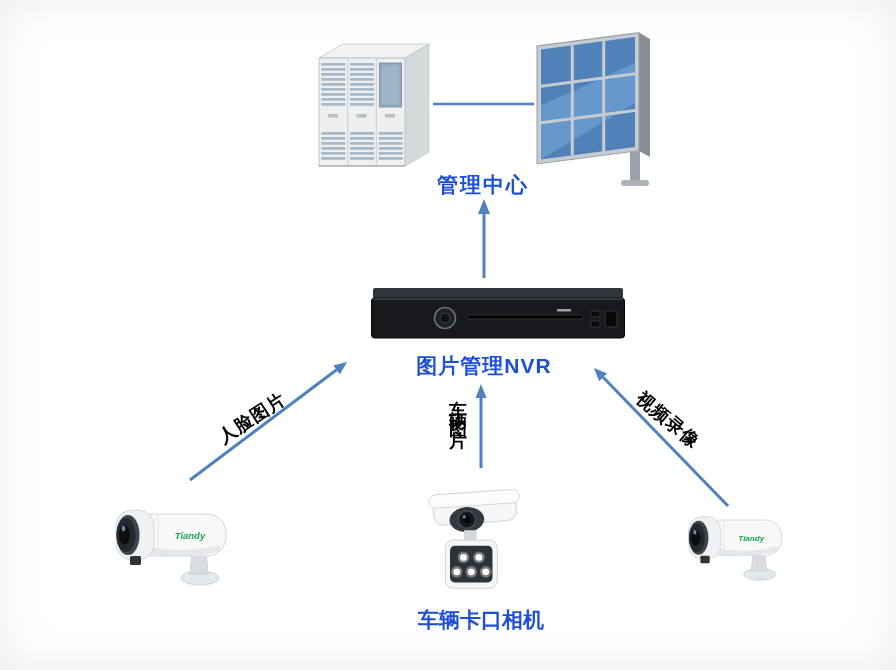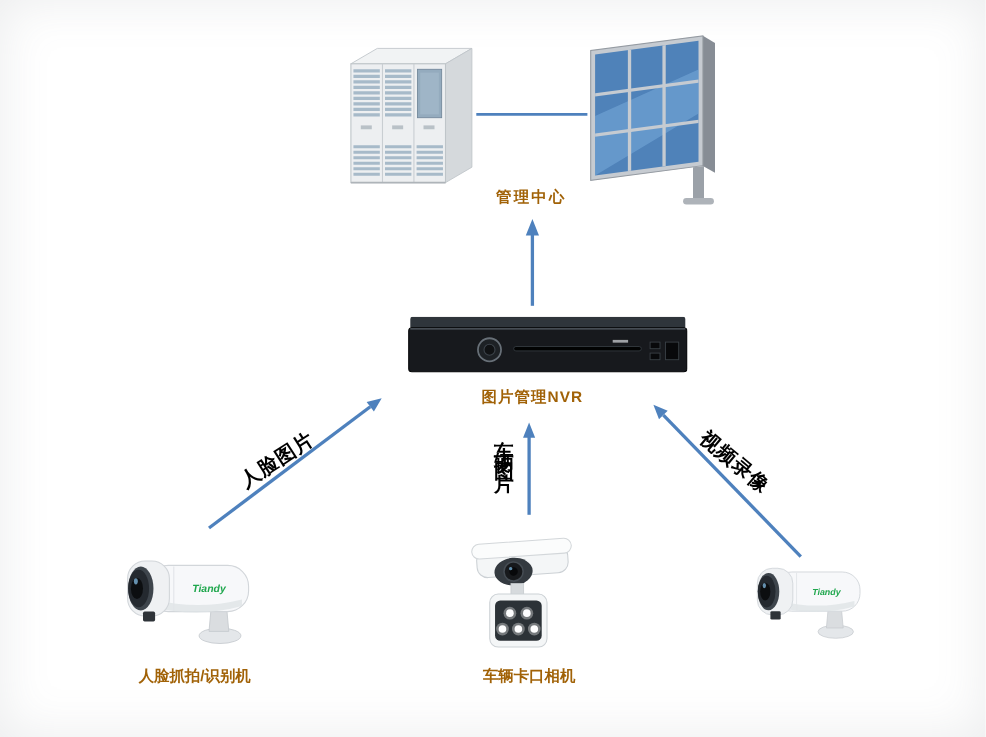--- a/index.html
+++ b/index.html
@@ -8,21 +8,21 @@
     font-family:"Liberation Sans",sans-serif;
     box-shadow:inset 0 0 46px rgba(110,120,130,0.14);
   }
   .edges{position:absolute;left:0;top:0;width:896px;height:670px;pointer-events:none;}
   .edges line{stroke:#4e81bd;stroke-width:3;}
   .edges line.thin{stroke-width:2.5;}
   .edges polygon{fill:#4e81bd;stroke:none;}
   .node{position:absolute;}
   .node svg{display:block;width:100%;height:100%;}
   .node-label{
-    position:absolute;font-weight:bold;font-size:14px;color:#a16207;
+    position:absolute;font-weight:bold;font-size:21px;color:#1d4ed8;
     text-align:center;white-space:nowrap;
   }
   .label-mc{left:393px;top:171px;width:180px;letter-spacing:2px;}
   .label-nvr{left:374px;top:352px;width:220px;letter-spacing:1px;}
   .label-cam-left{left:67px;top:606px;width:220px;}
   .label-cam-center{left:371px;top:606px;width:220px;text-align:center;}
   .label-cam-right{left:634px;top:606px;width:220px;}
   .edge-label{position:absolute;font-weight:bold;font-size:18px;color:#000;white-space:nowrap;}
   .label-face{left:204px;top:406px;width:96px;text-align:center;transform:rotate(-33deg);letter-spacing:1px;}
   .label-video{left:618px;top:408px;width:100px;text-align:center;transform:rotate(40deg);letter-spacing:1px;}
@@ -175,16 +175,15 @@
       <ellipse cx="22" cy="35" rx="11.5" ry="20" fill="#3e454c"></ellipse>
       <ellipse cx="20" cy="35" rx="9.5" ry="17" fill="#24292f"></ellipse>
       <ellipse cx="18.5" cy="35" rx="5.5" ry="9.5" fill="#0c0e10"></ellipse>
       <ellipse cx="17.5" cy="28.5" rx="1.8" ry="2.8" fill="#6f9fc0" opacity="0.9"></ellipse>
       <rect x="24" y="56" width="11" height="9" rx="1.5" fill="#2e3338"></rect>
       <line x1="52" y1="15" x2="52" y2="55" stroke="#e2e5e8"></line>
       <text x="84" y="38.5" font-size="9.5" font-style="italic" font-weight="bold" fill="#1fa74d" text-anchor="middle">Tiandy</text>
     </svg>
   </div>
 
-  <div class="node-label label-cam-left">人脸抓拍/识别机</div>
   <div class="node-label label-cam-center">车辆卡口相机</div>
 
 </div>
 
 </body></html>

